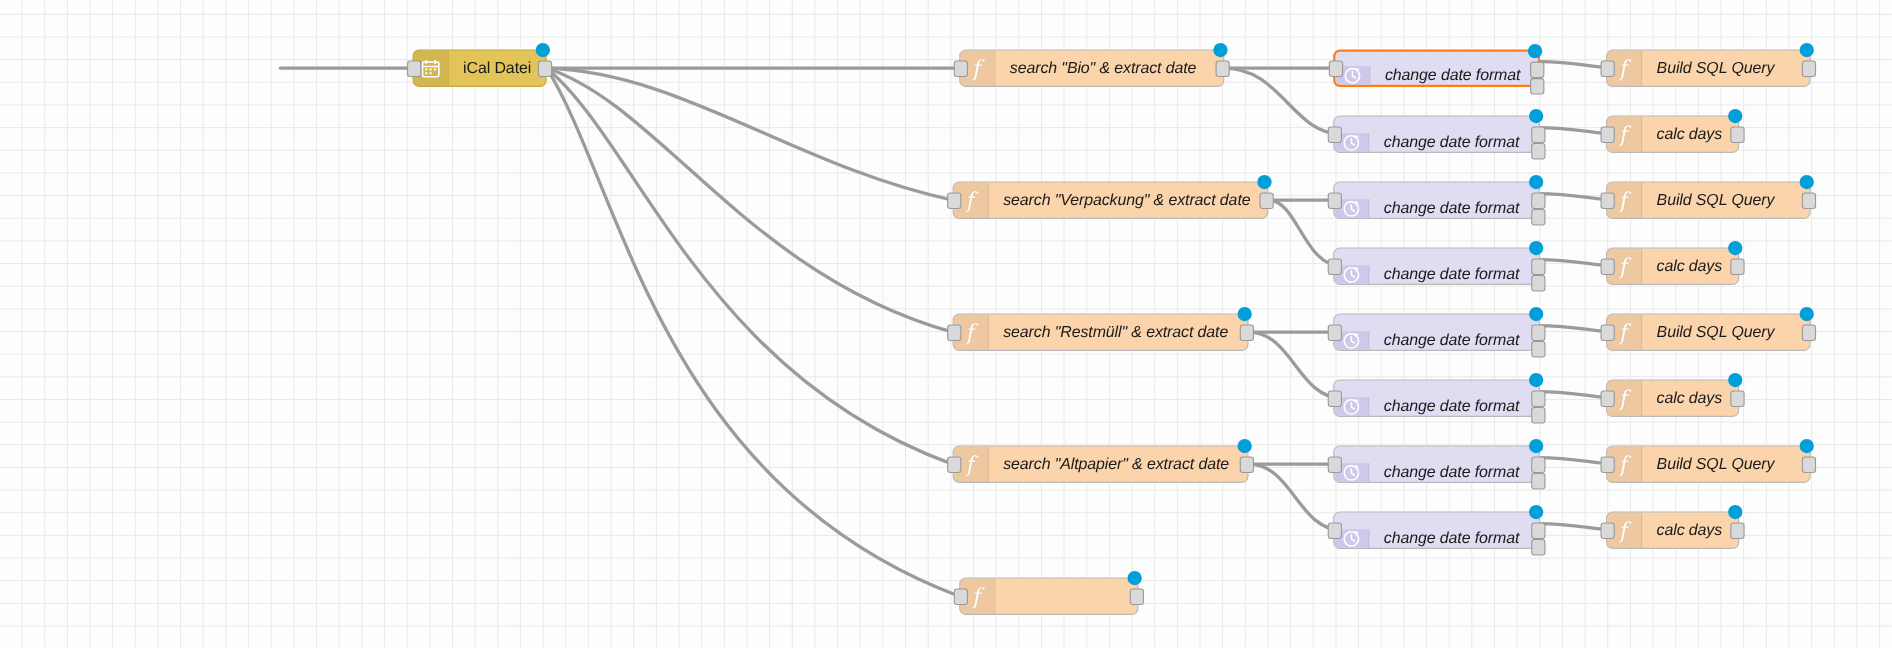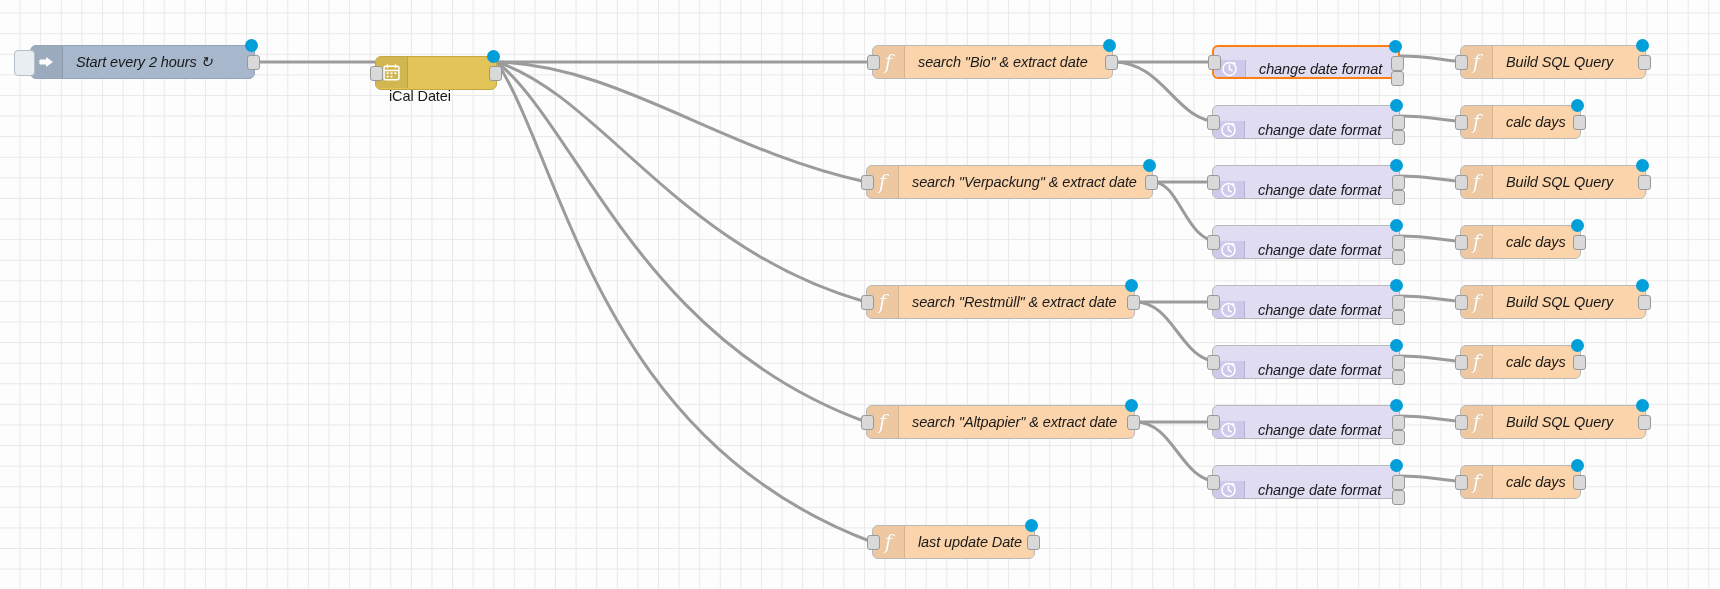--- a/index.html
+++ b/index.html
@@ -134,34 +134,22 @@
       <path d="M1398,296 C1435,296 1448,302 1472,302"></path>
       <path d="M1398,356 C1435,356 1448,362 1472,362"></path>
 
       <path d="M1135,422 C1170,422 1190,422 1220,422"></path>
       <path d="M1135,422 C1175,422 1180,482 1220,482"></path>
       <path d="M1398,416 C1435,416 1448,422 1472,422"></path>
       <path d="M1398,476 C1435,476 1448,482 1472,482"></path>
     </g>
   </svg>
 
-  <div class="node n-inject" style="left:30px;top:45px;width:225px;">
-    <div class="injectbtn"></div>
-    <div class="iconbox">
-      <svg class="ico-arrow" viewBox="0 0 16 16" aria-hidden="true">
-        <path fill="#ffffff" d="M1 5.6h6.1V3L14 8l-6.9 5v-2.6H1z"></path>
-        <path fill="#ffffff" d="M0 6.3h3.2v1.1H0zM0 8.6h3.2v1.1H0z"></path>
-      </svg>
-    </div>
-    <div class="label">Start every 2 hours ↻</div>
-    <span class="statusdot"></span>
-    <span class="port out"></span>
-  </div>
-
-  <div class="node n-ical" style="left:375px;top:56px;width:122px;flex-direction:column;">
+
+  <div class="node n-ical" style="left:375px;top:45px;width:122px;">
     <div class="iconbox">
       <svg class="ico-cal" viewBox="0 0 16 16" aria-hidden="true">
         <rect x="1" y="2.2" width="14" height="12.6" rx="1.4" fill="none" stroke="#fff" stroke-width="1.4"></rect>
         <path d="M1 6.1h14" stroke="#fff" stroke-width="1.4"></path>
         <path d="M4.2 1v2.4M11.8 1v2.4" stroke="#fff" stroke-width="1.4" stroke-linecap="round"></path>
         <rect x="3.4" y="7.8" width="1.8" height="1.7" fill="#fff"></rect>
         <rect x="7.1" y="7.8" width="1.8" height="1.7" fill="#fff"></rect>
         <rect x="10.8" y="7.8" width="1.8" height="1.7" fill="#fff"></rect>
         <rect x="3.4" y="11" width="1.8" height="1.7" fill="#fff"></rect>
         <rect x="7.1" y="11" width="1.8" height="1.7" fill="#fff"></rect>
@@ -210,21 +198,20 @@
     <div class="label">search "Altpapier" &amp; extract date</div>
     <span class="statusdot"></span>
     <span class="port in"></span>
     <span class="port out"></span>
   </div>
 
   <div class="node n-func" style="left:872px;top:525px;width:163px;">
     <div class="iconbox">
         <span class="ico-fn">𝑓</span>
       </div>
-    <div class="label">last update Date</div>
     <span class="statusdot"></span>
     <span class="port in"></span>
     <span class="port out"></span>
   </div>
 
   <div class="node n-change selected" style="left:1212px;top:45px;width:188px;">
     <div class="iconbox">
       <svg class="ico-clock" viewBox="0 0 16 16" aria-hidden="true">
         <circle cx="8" cy="8.4" r="6.1" fill="none" stroke="#fff" stroke-width="1.4"></circle>
         <path d="M8 4.8v3.8l2.6 1.6" fill="none" stroke="#fff" stroke-width="1.4" stroke-linecap="round"></path>

